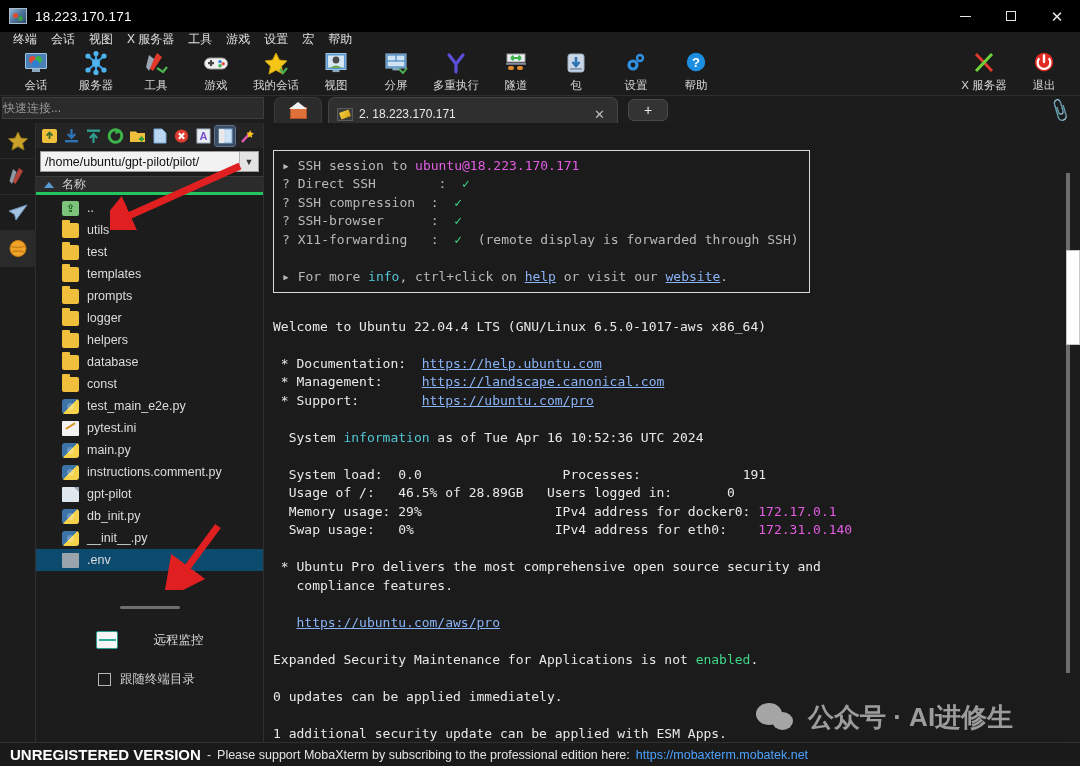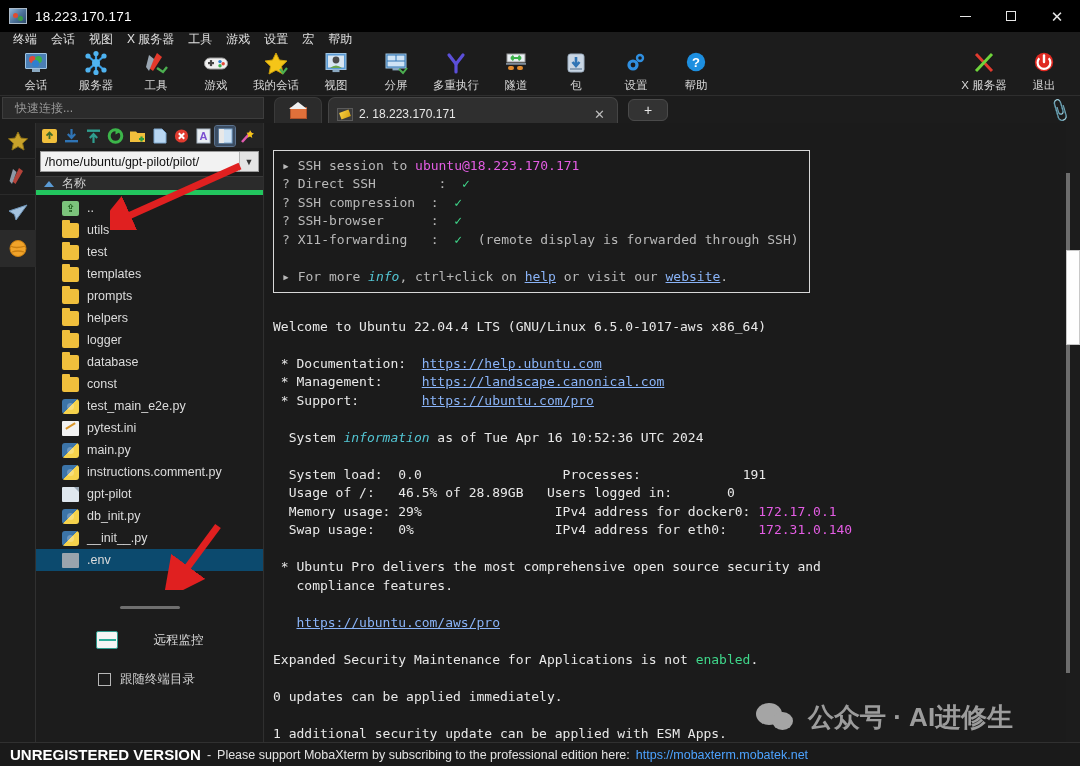--- a/index.html
+++ b/index.html
@@ -66,21 +66,21 @@
 
   
   .mon { position:absolute; left:2px; top:2px; width:22px; height:16px; background:#4a7fb5; border:1px solid #9fc3e0; border-radius:1px; }
   .mon-stand { position:absolute; left:9px; top:18px; width:8px; height:3px; background:#8aa8c0; }
   .dot { position:absolute; border-radius:50%; }
 
   
   .quickconnect {
     position: absolute; top: 97px; left: 2px; width: 262px; height: 22px;
     background: #2b2b2b; border: 1px solid #3d3d3d; display: flex; align-items: center;
-    padding-left: 12px;
+    padding-left: 0;
   }
   .quickconnect span { color: #9a9a9a; font-size: 12px; }
 
   
   .tabbar {
     position: absolute; top: 97px; left: 266px; width: 814px; height: 26px;
     background: #1c1c1c;
   }
   .tab-home {
     position: absolute; left: 8px; top: 0; width: 48px; height: 26px;
@@ -160,21 +160,21 @@
     flex: 1; border: 0; outline: 0; background: transparent; color: #111;
     font-size: 12.5px; padding-left: 4px;
     font-family: "Liberation Sans", sans-serif;
   }
   .path-caret {
     width: 19px; height: 19px; background: #e4e4e4; border-left: 1px solid #b4b4b4;
     display:flex; align-items:center; justify-content:center; color:#333; font-size:9px;
   }
   .col-header {
     margin-top: 4px; height: 19px; background: #2b2b2b; border-top: 1px solid #3a3a3a;
-    border-bottom: 5px solid #22c55e; display: flex; align-items: center; padding-left: 8px;
+    border-bottom: 3px solid #22c55e; display: flex; align-items: center; padding-left: 8px;
   }
   .sort-arrow { width:0;height:0;border-left:5px solid transparent;border-right:5px solid transparent;border-bottom:6px solid #5b9bd5;margin-right:8px;}
   .col-header span { color: #cfcfcf; font-size: 12px; }
   .filelist { height: 395px; overflow: hidden; padding-top: 2px; }
   .frow { height: 22px; display: flex; align-items: center; padding-left: 26px; }
   .frow.selected { background: #0c4a6e; }
   .frow-name { color: #dcdcdc; font-size: 12.5px; white-space: nowrap; }
   .fico { width: 17px; height: 15px; margin-right: 8px; flex: none; position: relative; }
   .fico-folder { background: #f0bf3c; border-radius: 1px 2px 2px 2px; }
   .fico-folder::before {
@@ -213,21 +213,21 @@
     color: #d6d6d6;
   }
   .ssh-box {
     border: 1px solid #d8d8d8; display: inline-block; padding: 6px 10px 6px 8px;
     margin: 2px 0 6px 0;
   }
   .c-white { color: #e8e8e8; text-align: right; }
   .c-gray  { color: #b9b9b9; }
   .c-magenta { color: #e45de4; }
   .c-green { color: #3fd68a; }
-  .c-cyan  { color: #53c6d4; font-style: italic; }
+  .c-cyan  { color: #53c6d4; }
   .c-lblue { color: #8ab4f8; }
   .ul { text-decoration: underline; text-align: right; }
   .term-scrollbar {
     position: absolute; top: 123px; right: 10px; width: 4px; height: 619px;
     background: transparent;
   }
   .term-scrollbar i { position:absolute; left:0; top:50px; width:4px; height:500px; background:#6d6d6d; display:block;}
   .side-popup {
     position: absolute; left: 1066px; top: 250px; width: 14px; height: 95px;
     background: #fefefe; border: 1px solid #c8c8c8;
@@ -612,25 +612,25 @@
       <div class="frow">
           <i class="fico fico-folder"></i>
           <span class="frow-name">templates</span>
         </div>
       <div class="frow">
           <i class="fico fico-folder"></i>
           <span class="frow-name">prompts</span>
         </div>
       <div class="frow">
           <i class="fico fico-folder"></i>
+          <span class="frow-name">logger</span>
+        </div>
+      <div class="frow">
+          <i class="fico fico-folder"></i>
           <span class="frow-name">helpers</span>
-        </div>
-      <div class="frow">
-          <i class="fico fico-folder"></i>
-          <span class="frow-name">logger</span>
         </div>
       <div class="frow">
           <i class="fico fico-folder"></i>
           <span class="frow-name">database</span>
         </div>
       <div class="frow">
           <i class="fico fico-folder"></i>
           <span class="frow-name">const</span>
         </div>
       <div class="frow">

